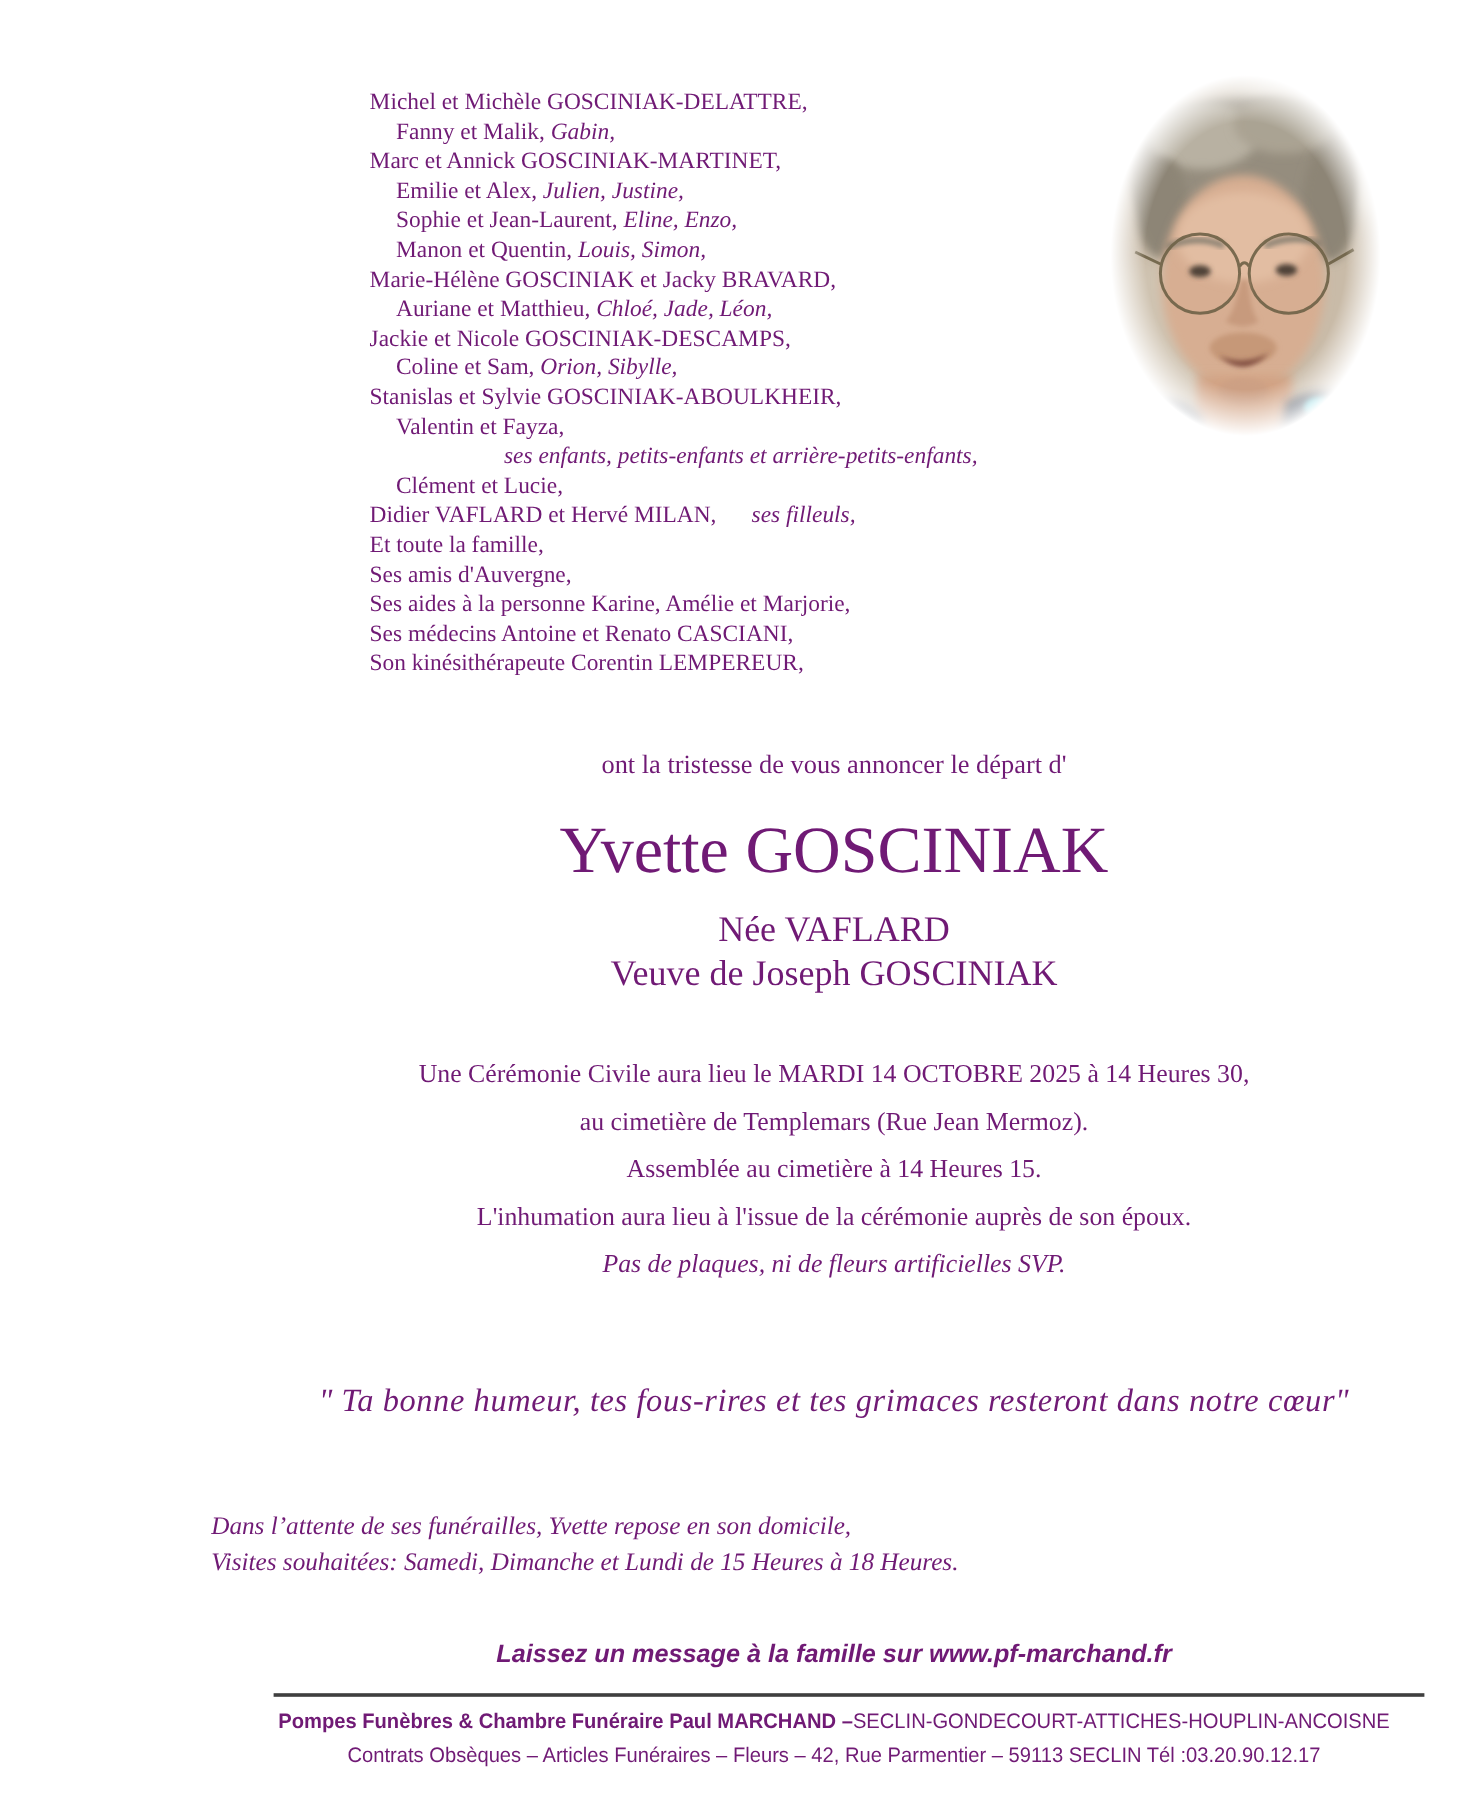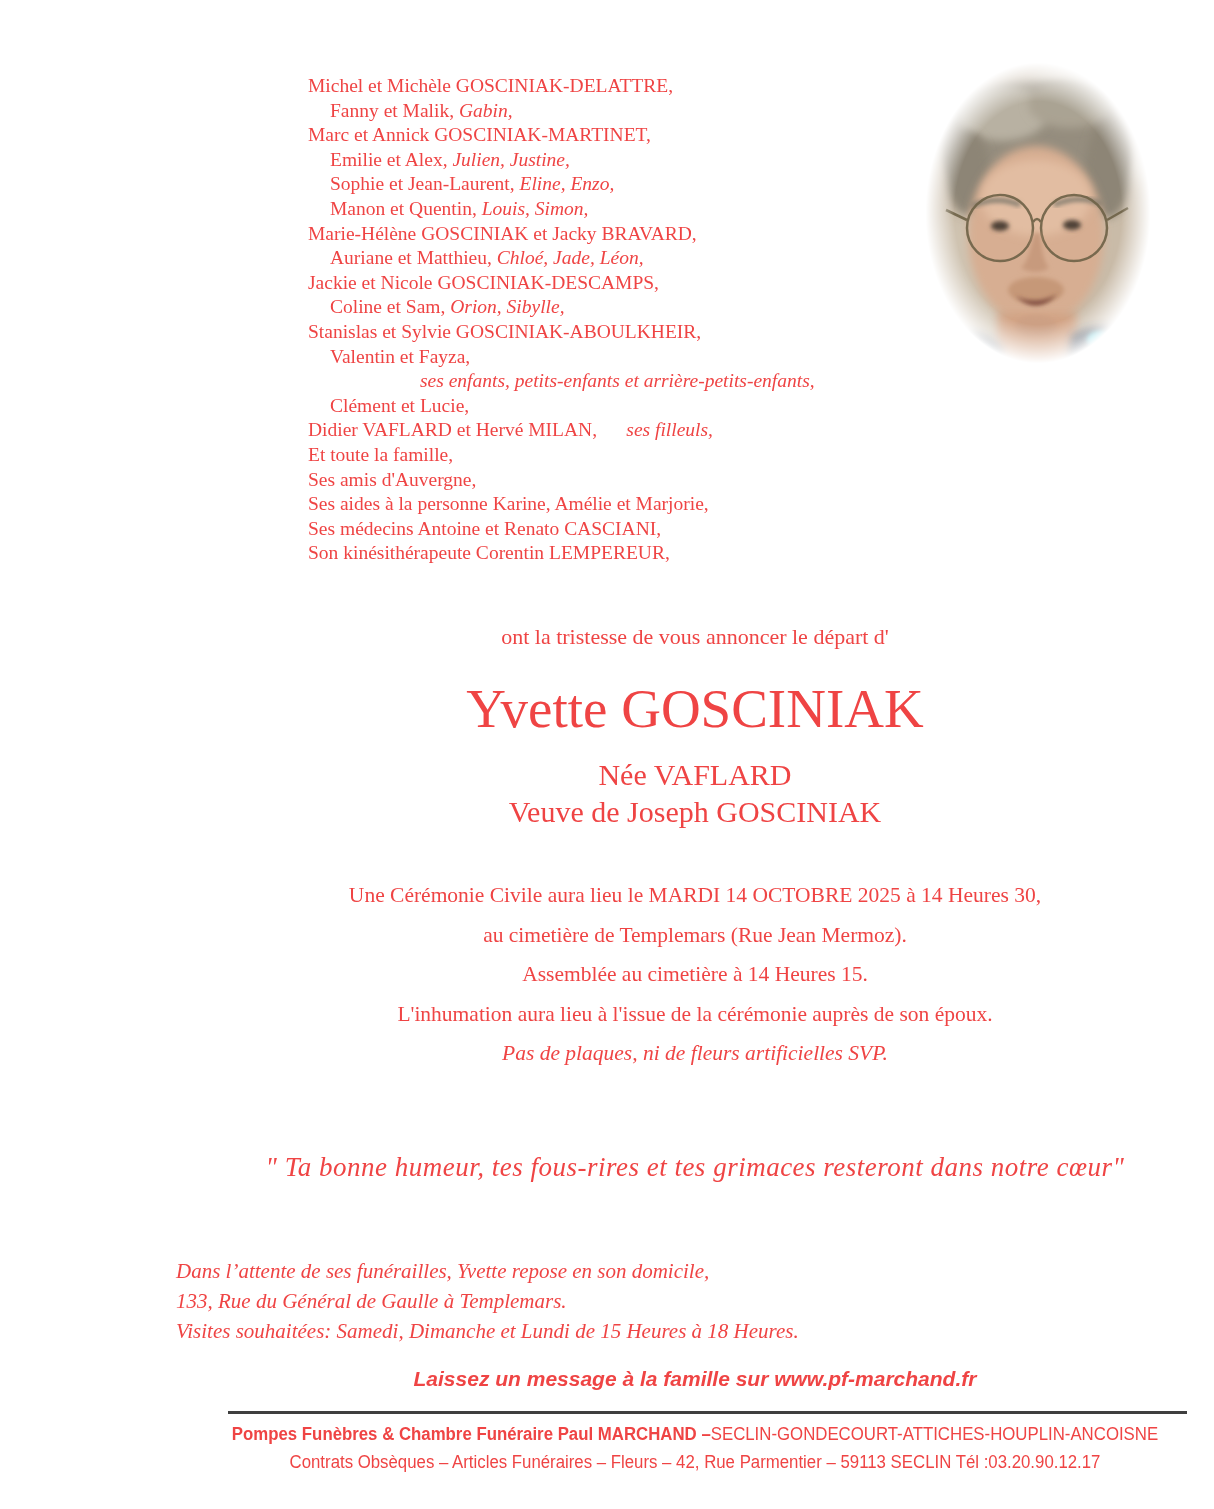--- a/index.html
+++ b/index.html
@@ -1,20 +1,20 @@
 <!DOCTYPE html>
 <html><head>
 <meta charset="utf-8">
 <style>
   html,body{margin:0;padding:0;background:#ffffff;}
   .page{
     position:relative;
     width:1214px;height:1509px;
     background:#ffffff;
-    color:#ef4444;
+    color:#701a75;
     font-family:"Liberation Serif", serif;
     overflow:hidden;
   }
   
   .family{
     position:absolute;left:308px;top:74px;
     font-size:19.5px;line-height:24.6px;
     white-space:nowrap;
   }
   .fam-line.ind1{padding-left:22px;}
@@ -147,21 +147,20 @@
       <div class="cer-line"><span>au cimetière de Templemars (Rue Jean Mermoz).</span></div>
       <div class="cer-line"><span>Assemblée au cimetière à 14 Heures 15.</span></div>
       <div class="cer-line"><span>L'inhumation aura lieu à l'issue de la cérémonie auprès de son époux.</span></div>
       <div class="cer-line"><span class="it">Pas de plaques, ni de fleurs artificielles SVP.</span></div>
     </div>
 
     <div class="cline quote">" Ta bonne humeur, tes fous-rires et tes grimaces resteront dans notre cœur"</div>
 
     <div class="repose">
         <div>Dans l’attente de ses funérailles, Yvette repose en son domicile,</div>
-        <div>133, Rue du Général de Gaulle à Templemars.</div>
         <div>Visites souhaitées: Samedi, Dimanche et Lundi de 15 Heures à 18 Heures.</div>
       </div>
 
     <div class="cline message">Laissez un message à la famille sur www.pf-marchand.fr</div>
 
     <div class="cline footer1">
       <span class="b">Pompes Funèbres &amp; Chambre Funéraire Paul MARCHAND –</span><span>SECLIN-GONDECOURT-ATTICHES-HOUPLIN-ANCOISNE</span>
     </div>
     <div class="cline footer2">Contrats Obsèques – Articles Funéraires – Fleurs – 42, Rue Parmentier – 59113 SECLIN Tél :03.20.90.12.17</div>
   </div>

